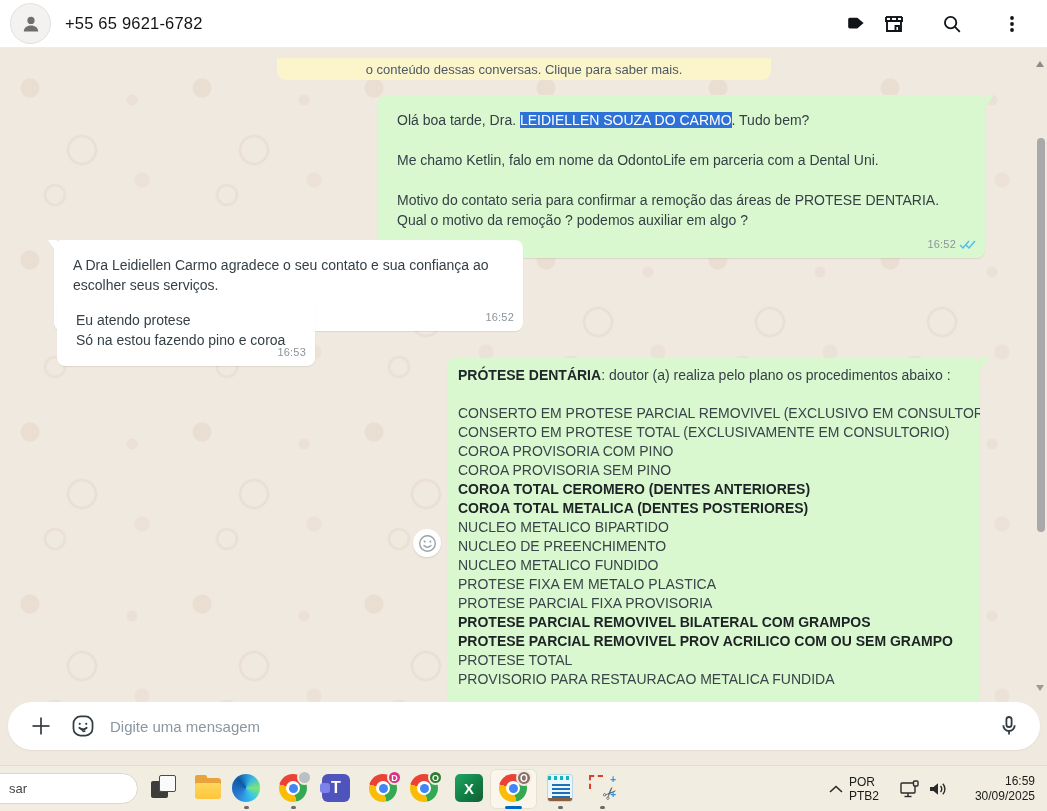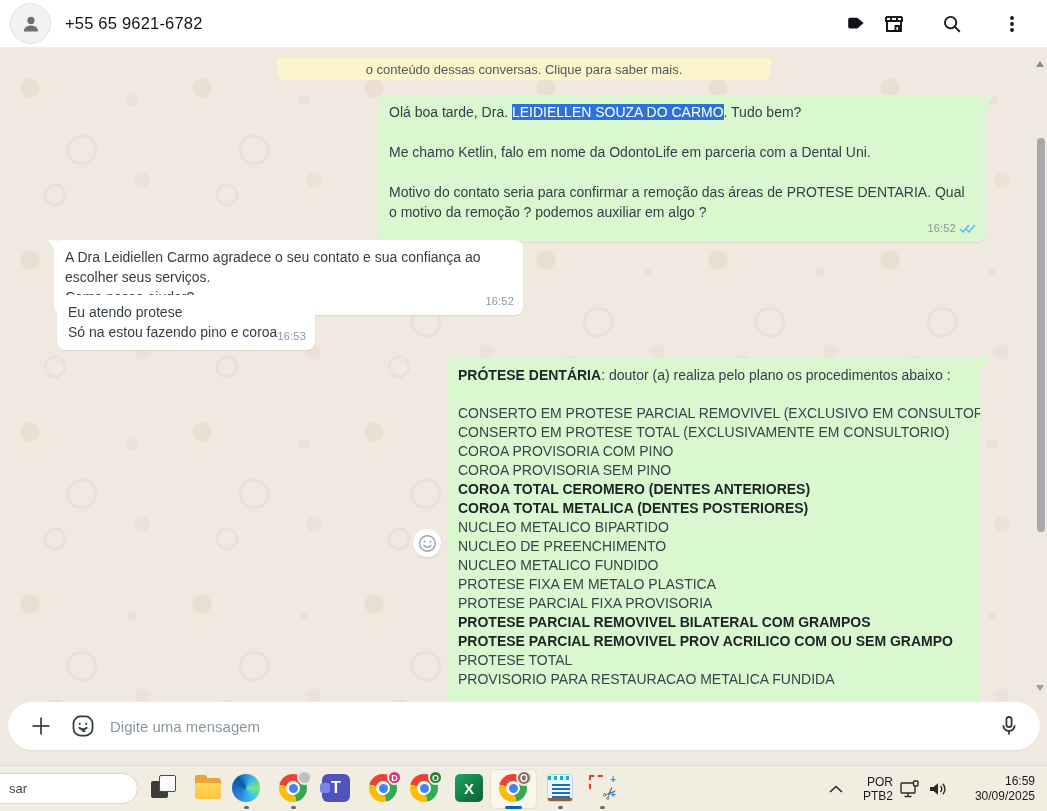--- a/index.html
+++ b/index.html
@@ -45,21 +45,21 @@
     font-size:13px;color:#4c5a63;cursor:pointer;
   }
   .bubble{
     position:absolute;border-radius:8px;padding:7px 11px 8px 11px;
     font-size:14px;line-height:20px;color:#343f46;
     box-shadow:0 1px 1px rgba(0,0,0,.08);
   }
   .bubble.outgoing{background:var(--outgoing,#d9f8cf);}
   .bubble.incoming{background:#ffffff;}
   .tail{position:absolute;width:9px;height:13px;}
-  .msg-p{margin:0;}
+  .msg-p{margin:8px;}
   .msg-p + .msg-p{margin-top:20px;}
   .hl{background:var(--selection,#2e72d8);color:#ffffff;}
   .pre{white-space:pre-wrap;}
   .meta{
     position:absolute;right:9px;bottom:4px;display:flex;align-items:center;gap:3px;
     font-size:11px;color:#8b949b;
   }
   .meta .t{letter-spacing:.2px;text-align:right;}
   
   .bubble.big{height:344px;overflow:hidden;border-bottom-left-radius:0;border-bottom-right-radius:0;padding-top:8px;}
@@ -132,21 +132,21 @@
   .notepad-ico .base{position:absolute;left:0;bottom:0;width:100%;height:3px;background:#8b5e3c;}
   .snip-ico{position:relative;width:28px;height:28px;}
   .snip-ico .corner{position:absolute;left:1px;top:1px;width:14px;height:14px;border-top:2px dashed #e03e2d;border-left:2px dashed #e03e2d;}
   .snip-ico .scissors{position:absolute;right:-1px;bottom:-2px;font-size:17px;color:#5b6770;transform:rotate(-45deg);}
   .snip-ico .p1,.snip-ico .p2{position:absolute;color:#2196f3;font-size:10px;font-weight:700;}
   .snip-ico .p1{right:0;top:0;}
   .snip-ico .p2{right:0;bottom:2px;}
   
   .tray{position:absolute;right:0;top:0;height:46px;display:flex;align-items:center;}
   .tray .chev{width:26px;display:flex;justify-content:center;cursor:pointer;}
-  .lang{width:44px;text-align:right;font-size:12px;color:#1b1b1b;line-height:14px;cursor:pointer;}
+  .lang{width:44px;text-align:left;font-size:12px;color:#1b1b1b;line-height:14px;cursor:pointer;}
   .tray-sys{display:flex;align-items:center;gap:6px;margin:0 8px 0 6px;cursor:pointer;}
   .clock{width:78px;text-align:right;font-size:12px;color:#1b1b1b;line-height:15px;margin-right:12px;cursor:pointer;}
 </style>
 </head>
 <body>
 
 <div id="screen">
 
   <div class="chat-area">
 

